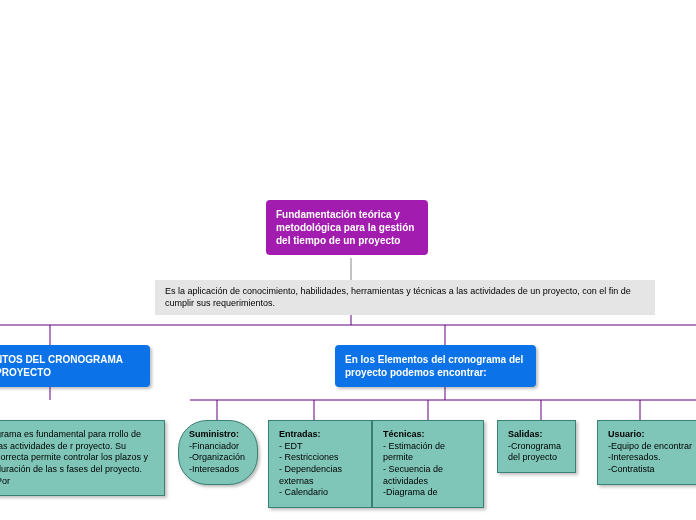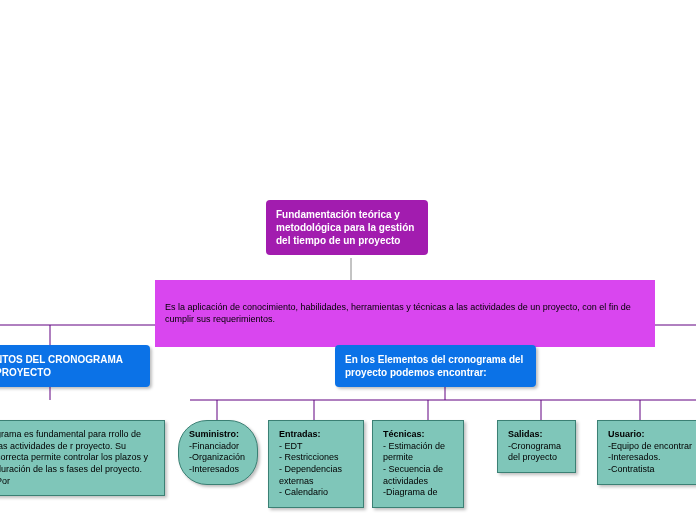--- a/index.html
+++ b/index.html
@@ -20,25 +20,25 @@
     line-height: 1.3;
   }
   .root {
     background: #a21caf;
     color: #ffffff;
     font-weight: bold;
     width: 162px;
     border-radius: 4px;
   }
   .orange {
-    background: #d946ef;
+    background: #e5e5e5;
     color: #000000;
     font-size: 9px;
     width: 500px;
-    padding: 22px 10px;
+    padding: 6px 10px;
   }
   .blue2 {
     background: #0b72e7;
     color: #ffffff;
     font-weight: bold;
     border-radius: 4px;
     font-size: 10px;
     box-shadow: 2px 2px 3px rgba(0,0,0,0.25);
   }
   .teal {
@@ -99,29 +99,29 @@
   <span>En los Elementos del cronograma del proyecto podemos encontrar:</span>
 </div>
 
 <div class="node teal" style="left:178px; top:420px; width:80px;border-radius:29px;">
   <span class="title">Suministro:</span><br>
   <span>-Financiador</span><br>
   <span>-Organización</span><br>
   <span>-Interesados</span>
 </div>
 
-<div class="node teal" style="left:268px; top:420px; width:96px;">
+<div class="node teal" style="left:268px; top:420px; width:104px;">
   <span class="title">Entradas:</span><br>
   <span>- EDT</span><br>
   <span>- Restricciones</span><br>
   <span>- Dependencias externas</span><br>
   <span>- Calendario</span>
 </div>
 
-<div class="node teal" style="left:372px; top:420px; width:92px;">
+<div class="node teal" style="left:372px; top:420px; width:112px;">
   <span class="title">Técnicas:</span><br>
   <span>- Estimación de permite</span><br>
   <span>- Secuencia de actividades</span><br>
   <span>-Diagrama de</span>
 </div>
 
 <div class="node teal" style="left:497px; top:420px; width:79px;">
   <span class="title">Salidas:</span><br>
   <span>-Cronograma del proyecto</span>
 </div>

